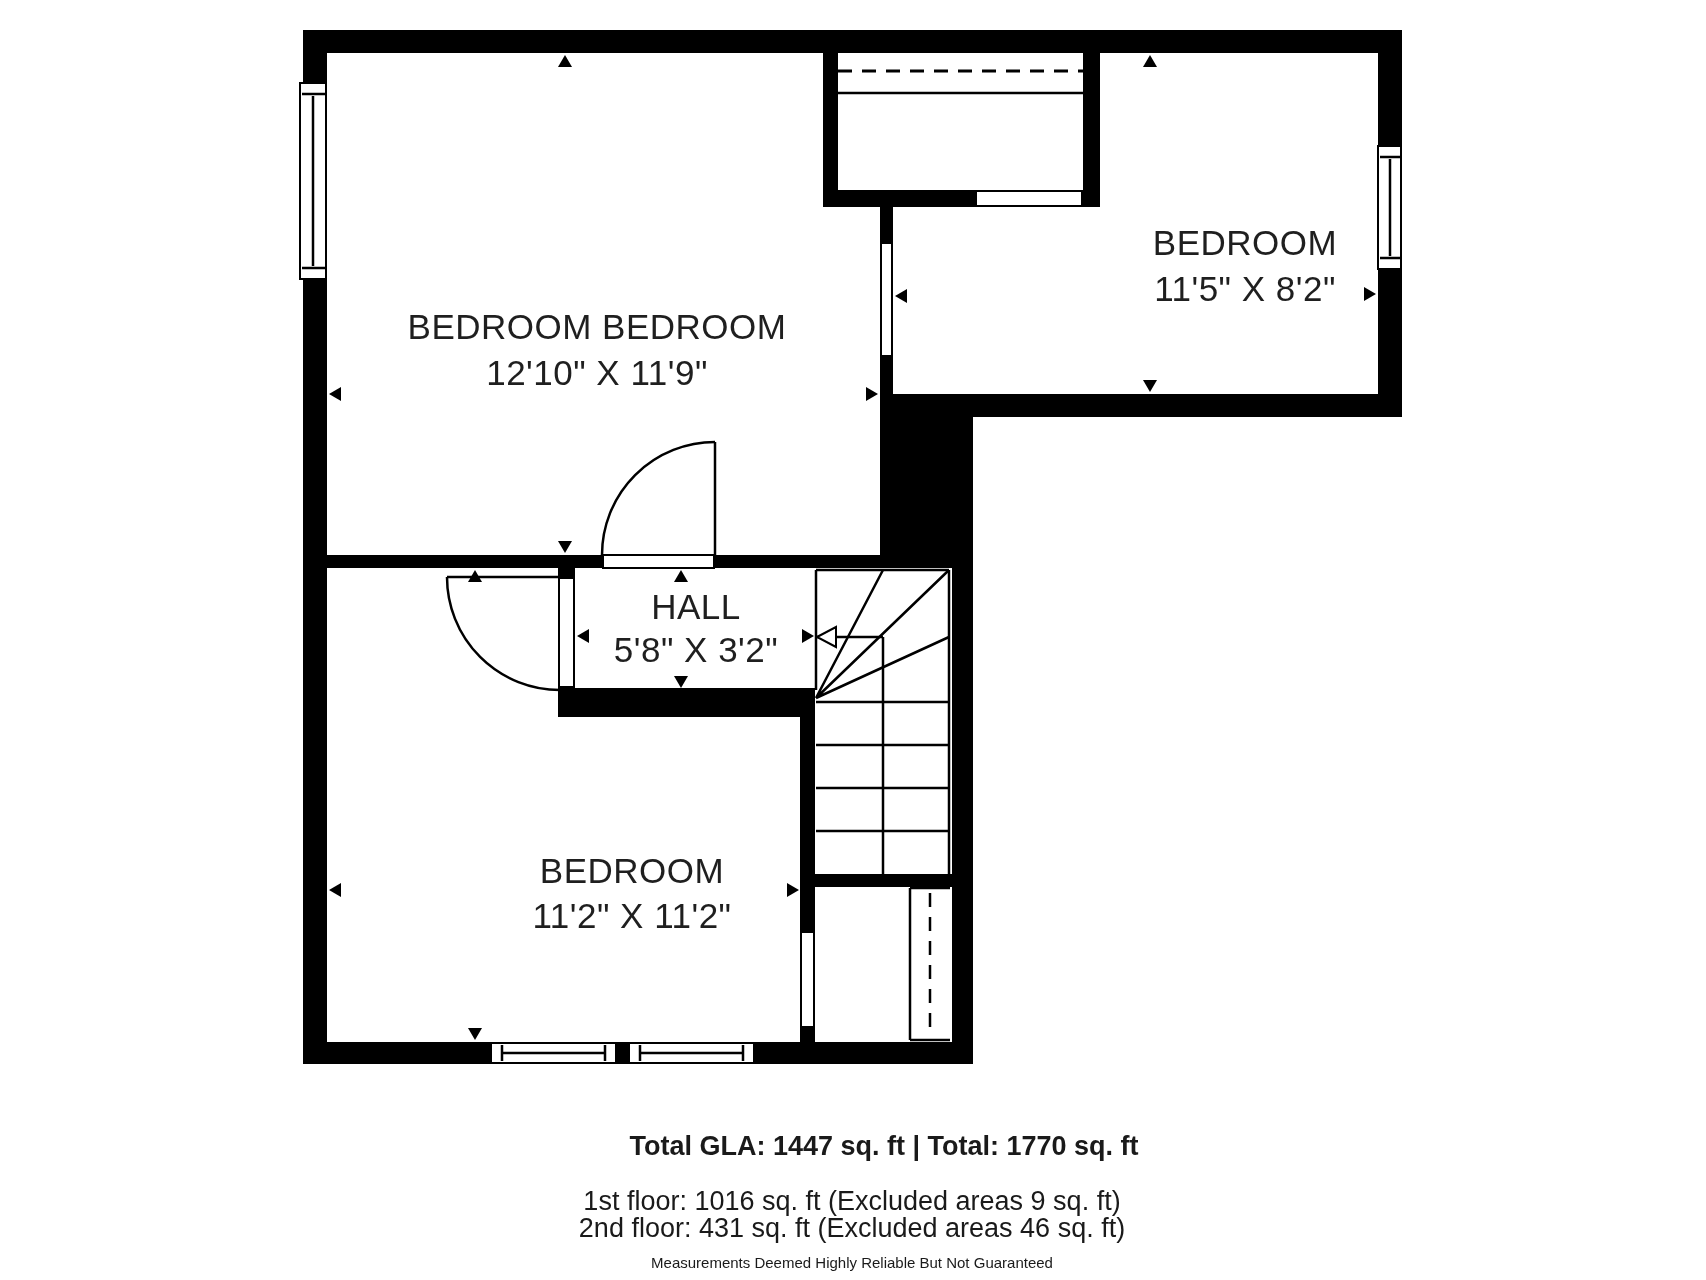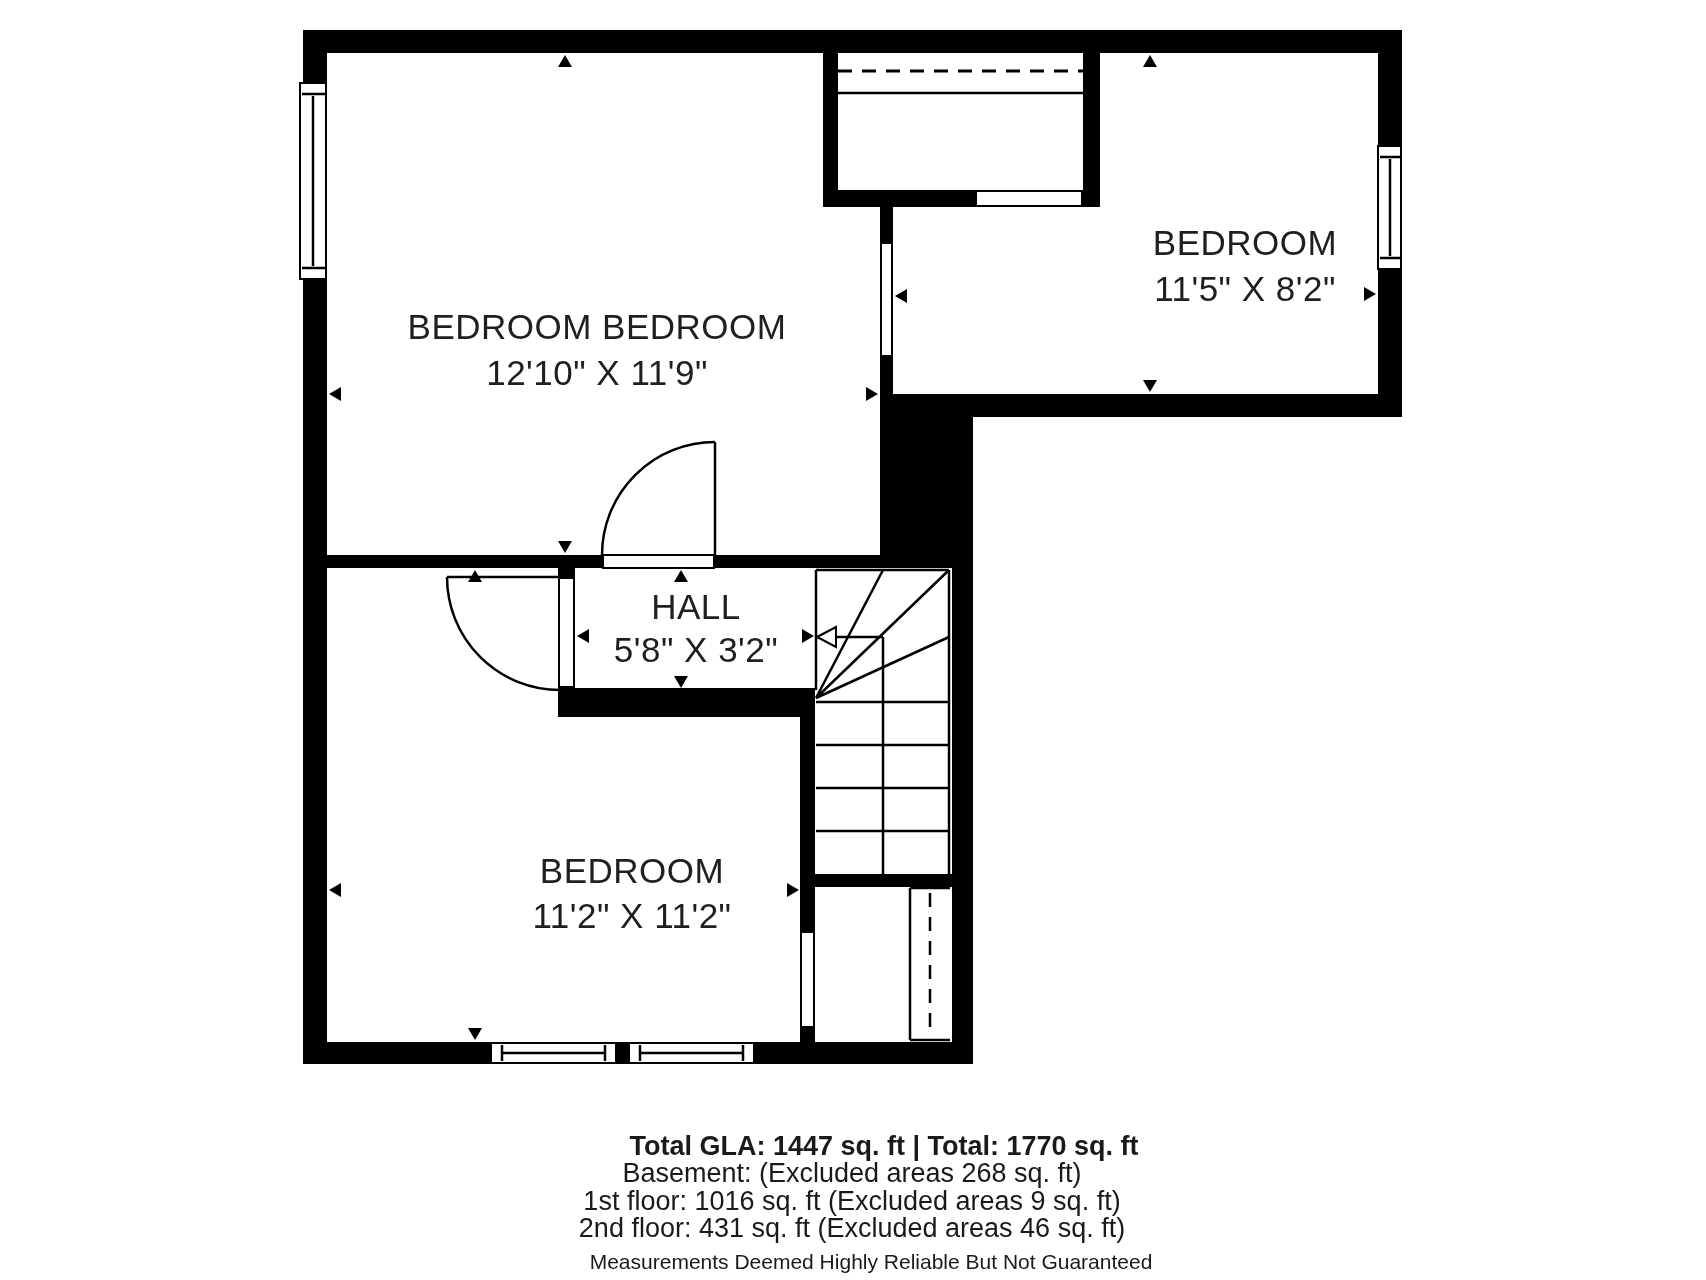--- a/index.html
+++ b/index.html
@@ -7,21 +7,21 @@
         font-family:"Liberation Sans","DejaVu Sans",sans-serif;}
   .wall{position:absolute;background:#000000;}
   .opening{position:absolute;background:#ffffff;border:2px solid #000000;box-sizing:border-box;}
   .window{position:absolute;background:#ffffff;border:2px solid #000000;box-sizing:border-box;}
   .svg-layer{position:absolute;left:0;top:0;}
   .room-name,.room-dims{position:absolute;transform:translate(-50%,-50%);
         color:#1f1f1f;font-size:35px;letter-spacing:0.5px;white-space:nowrap;}
   .summary-line{position:absolute;transform:translate(-50%,-50%);color:#1a1a1a;
         font-size:27px;white-space:nowrap;}
   .summary-line.bold{font-weight:700;}
-  .summary-line.small{font-size:21px;margin-left:19px;}
+  .summary-line.small{font-size:15px;}
 </style>
 </head>
 <body>
 
 <div class="plan">
 
   <div class="wall" style="left:305px;top:30px;width:1097px;height:23px;"></div>
   <div class="wall" style="left:303px;top:30px;width:24px;height:1034px;"></div>
   <div class="wall" style="left:1378px;top:30px;width:24px;height:364px;"></div>
   <div class="wall" style="left:880px;top:394px;width:522px;height:23px;"></div>
@@ -125,18 +125,17 @@
   <div class="room-name" style="left:1245px;top:243px;">BEDROOM</div>
   <div class="room-dims" style="left:1245px;top:289px;">11'5" X 8'2"</div>
 
   <div class="room-name" style="left:696px;top:607px;">HALL</div>
   <div class="room-dims" style="left:696px;top:650px;">5'8" X 3'2"</div>
 
   <div class="room-name" style="left:632px;top:871px;">BEDROOM</div>
   <div class="room-dims" style="left:632px;top:916px;">11'2" X 11'2"</div>
 
   <div class="summary-line bold" style="left:884px;top:1146px;">Total GLA: 1447 sq. ft | Total: 1770 sq. ft</div>
-  <div class="summary-line" style="left:852px;top:1173px;">Basement: (Excluded areas 268 sq. ft)</div>
   <div class="summary-line" style="left:852px;top:1201px;text-align:right;">1st floor: 1016 sq. ft (Excluded areas 9 sq. ft)</div>
   <div class="summary-line" style="left:852px;top:1228px;">2nd floor: 431 sq. ft (Excluded areas 46 sq. ft)</div>
   <div class="summary-line small" style="left:852px;top:1262px;">Measurements Deemed Highly Reliable But Not Guaranteed</div>
 
 </div>
 
 </body></html>

